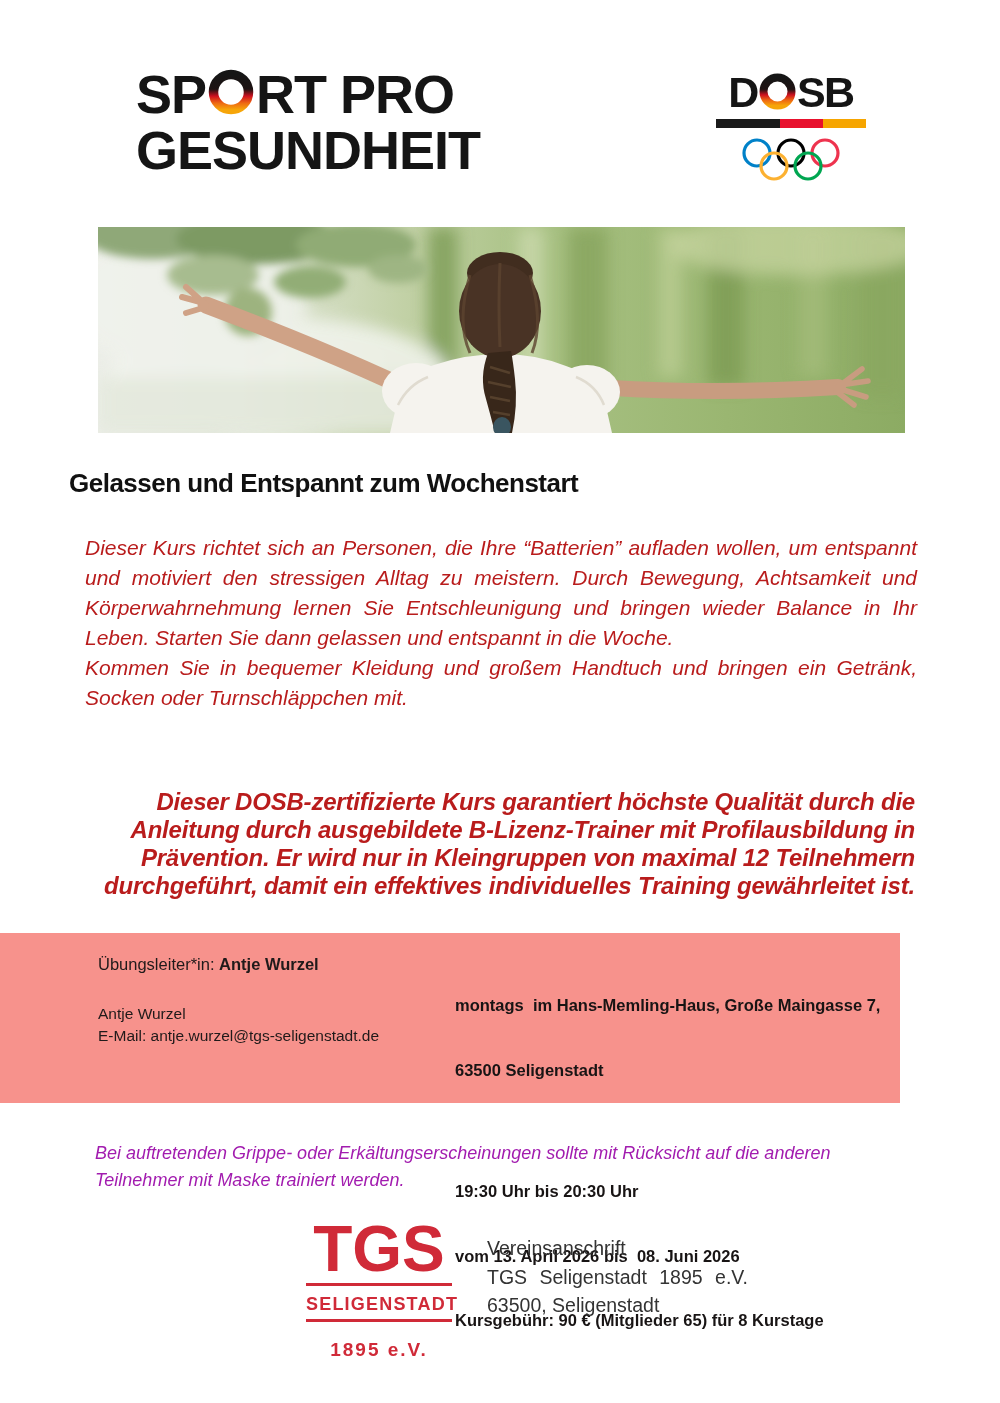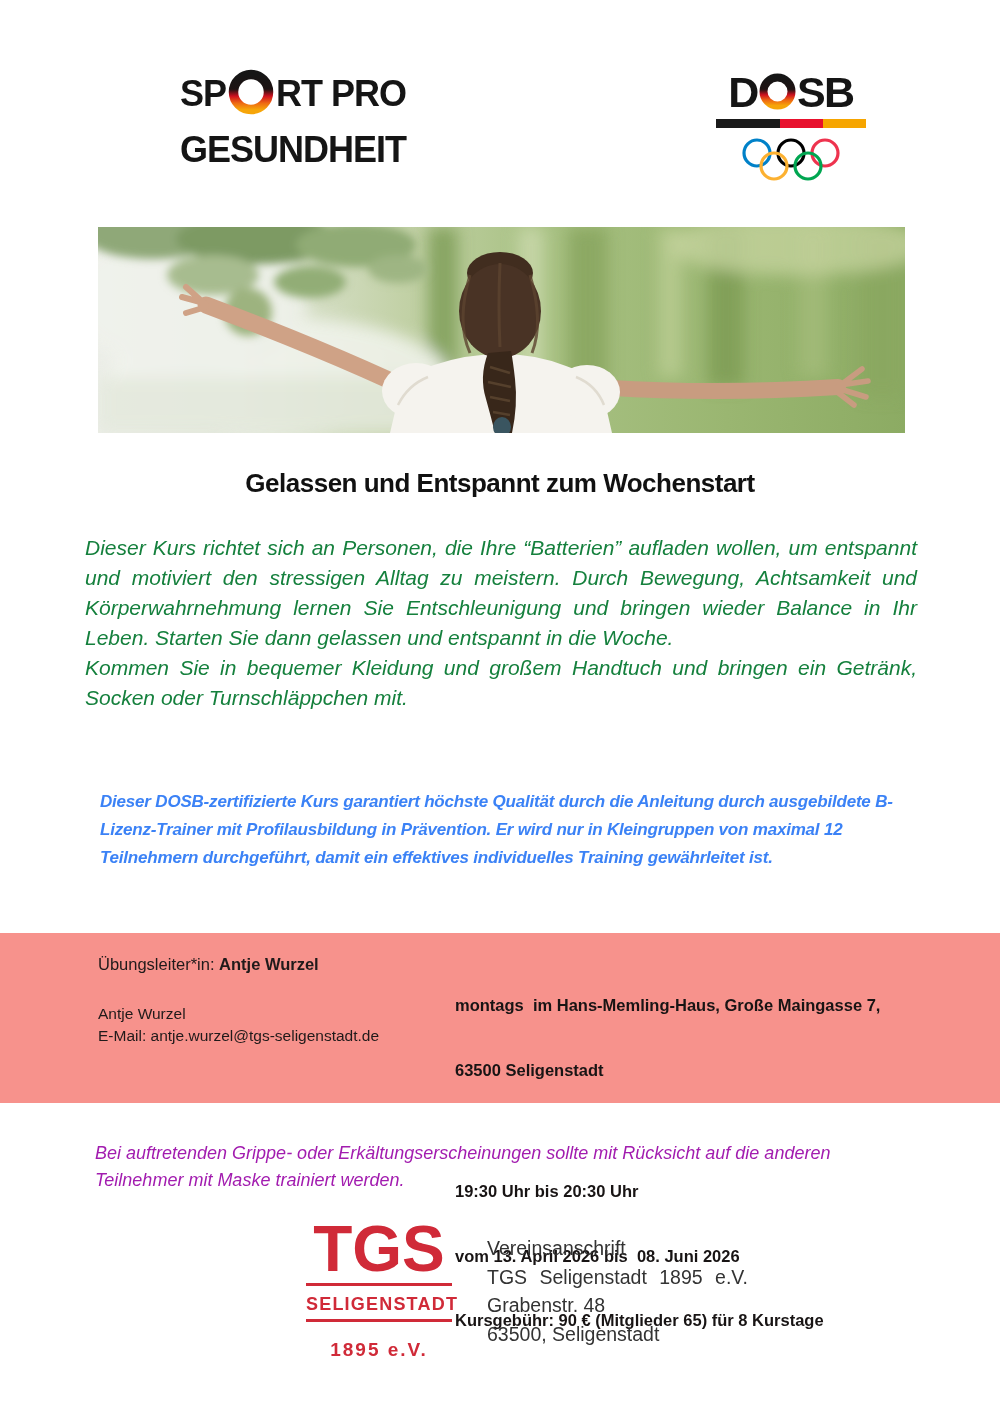--- a/index.html
+++ b/index.html
@@ -7,54 +7,54 @@
     --flag-black:#1A1A1A; --flag-red:#E8112D; --flag-gold:#F6A500;
     --ink:#1c1c1c;
   }
   *{margin:0;padding:0;box-sizing:border-box;}
   html,body{background:#fff;}
   body{font-family:"Liberation Sans","DejaVu Sans",sans-serif;color:var(--ink);}
   .page{position:relative;width:1000px;height:1403px;background:#fff;overflow:hidden;}
 
   
   .spg{position:absolute;left:136px;top:66px;color:#151515;font-weight:700;
-       font-size:36px;letter-spacing:-1px;line-height:56px;white-space:nowrap;margin-left:44px;}
+       font-size:54px;letter-spacing:-1px;line-height:56px;white-space:nowrap;}
   .spg .row{display:flex;align-items:center;}
   .spg svg{margin:0 2px 4px 2px;}
 
   
   .dosb{position:absolute;left:713px;top:70px;width:156px;display:flex;flex-direction:column;align-items:center;}
   .dosb .word{display:flex;align-items:center;font-size:43px;font-weight:700;letter-spacing:-1.5px;color:#151515;line-height:44px;}
   .dosb .word svg{margin:0 1px 2px 1px;}
   .flagbar{display:flex;width:150px;height:9px;margin-top:5px;}
   .flagbar .b{width:64px;background:var(--flag-black);}
   .flagbar .r{width:43px;background:var(--flag-red);}
   .flagbar .g{width:43px;background:var(--flag-gold);}
   .olympic{margin-top:9px;}
 
   
   .hero{position:absolute;left:98px;top:227px;width:807px;height:206px;overflow:hidden;}
 
   
-  .title{position:absolute;left:85px;top:468px;width:830px;text-align:center;
+  .title{position:absolute;left:69px;top:468px;width:830px;
          font-size:26px;font-weight:700;letter-spacing:-0.5px;color:#111;}
 
   
   .intro{position:absolute;left:85px;top:533px;width:832px;
-         font-style:italic;font-size:21px;line-height:30px;color:#15803d;
+         font-style:italic;font-size:21px;line-height:30px;color:#b91c1c;
          text-align:justify;}
   .intro p{margin:0;}
 
   
   .quality{position:absolute;left:100px;top:788px;width:815px;
-           font-style:italic;font-weight:700;font-size:17px;line-height:28px;color:#3b82f6;
-           letter-spacing:-0.2px;}
-
-  
-  .pinkbox{position:absolute;left:0;top:933px;width:1000px;height:170px;background:var(--box-pink);}
+           font-style:italic;font-weight:700;font-size:24px;line-height:28px;color:#b91c1c;
+           letter-spacing:-0.2px;text-align:right;}
+
+  
+  .pinkbox{position:absolute;left:0;top:933px;width:900px;height:170px;background:var(--box-pink);}
   .pb-left{position:absolute;left:98px;top:22px;width:340px;color:#201a1a;}
   .pb-left .line1{font-size:16.5px;}
   .pb-left .contact{margin-top:29px;font-size:15.5px;line-height:22px;}
   .pb-right{position:absolute;left:455px;top:19px;width:470px;
             font-size:16.5px;font-weight:700;line-height:21.5px;color:#181414;white-space:pre-wrap;}
   .pb-right .gap{height:14px;}
 
   
   .healthnote{position:absolute;left:95px;top:1140px;width:800px;
               font-style:italic;font-size:18px;line-height:27px;color:#a21caf;}
@@ -219,17 +219,16 @@
     <div class="name">TGS</div>
     <div class="rule"></div>
     <div class="city">SELIGENSTADT</div>
     <div class="rule2"></div>
     <div class="year">1895 e.V.</div>
   </div>
 
   <div class="address">
     <p>Vereinsanschrift</p>
     <p class="club">TGS Seligenstadt 1895 e.V.</p>
-    <p>Grabenstr. 48</p>
     <p>63500, Seligenstadt</p>
   </div>
 
 </div>
 
 </body></html>

